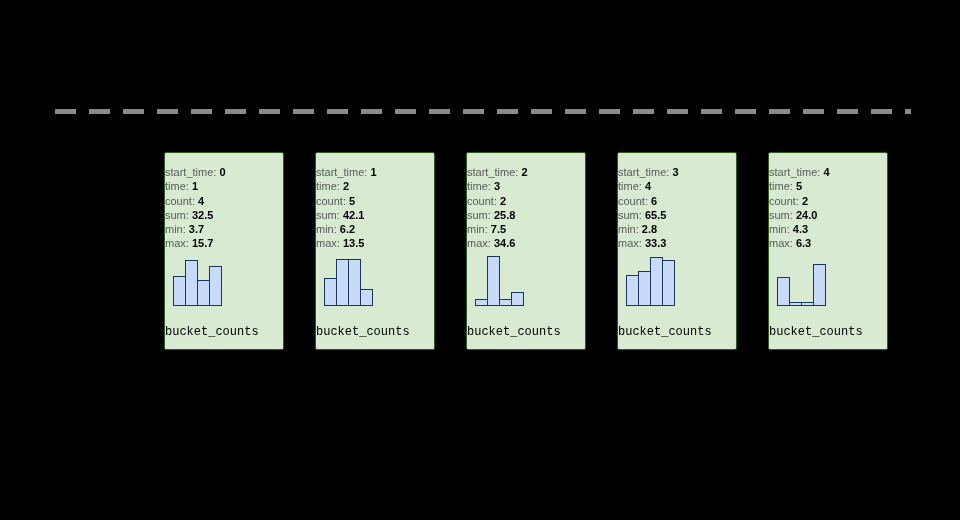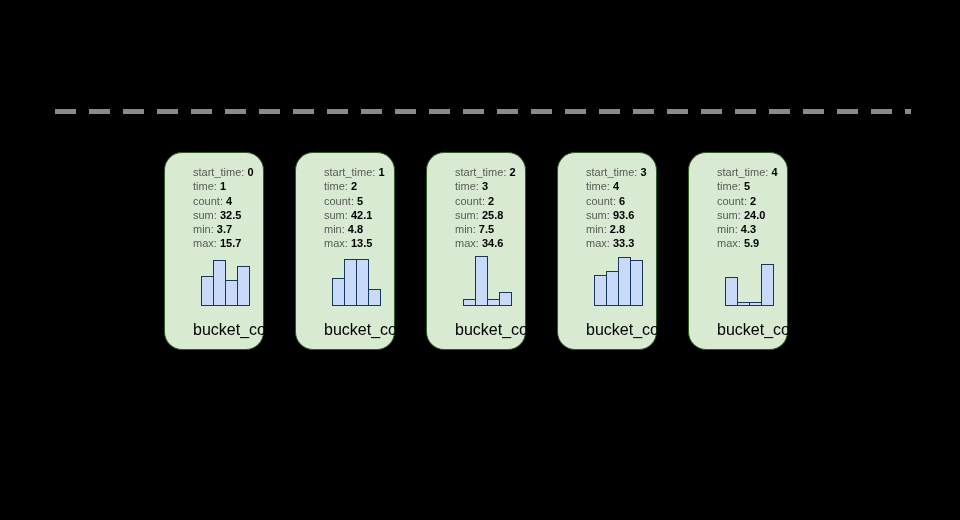--- a/index.html
+++ b/index.html
@@ -22,25 +22,25 @@
   }
   .dashed-line{
     position:absolute;left:55px;top:109px;width:856px;height:5px;
     background:repeating-linear-gradient(90deg, var(--dash) 0 21px, transparent 21px 34px);
   }
   .cards-row{
     position:absolute;left:164px;top:152px;
     display:flex;gap:31px;
   }
   .card{
-    width:100px;height:198px;
+    width:120px;height:198px;
     background:var(--card-fill);
     border:1px solid var(--card-border);
-    border-radius:18px;
-    padding:12px 8px 10px 28px;
+    border-radius:2px;
+    padding:12px 8px 10px 0;
     display:flex;flex-direction:column;
   }
   .field{
     font-size:11px;line-height:14.3px;
     color:var(--label);
     white-space:nowrap;
   }
   .field b{color:var(--value);font-weight:bold;}
   .chart{
     height:50px;margin-top:5px;
@@ -48,22 +48,23 @@
     padding-left:8px;
   }
   .bar{
     width:13px;
     background:var(--bar-fill);
     border:1px solid var(--bar-border);
     margin-right:-1px;
   }
   .caption{
     margin-top:auto;
-    font-size:16px;
+    font-size:12px;
     color:var(--value);
+    font-family:Liberation Mono, monospace;
   }
 </style>
 </head>
 <body>
 
 <div class="dashed-line"></div>
 <div class="cards-row">
     <div class="card">
       <div class="field"><span>start_time: </span><b>0</b></div>
       <div class="field"><span>time: </span><b>1</b></div>
@@ -77,21 +78,21 @@
         <div class="bar" style="height: 52%;"></div>
         <div class="bar" style="height: 80%;"></div>
       </div>
       <div class="caption">bucket_counts</div>
     </div>
     <div class="card">
       <div class="field"><span>start_time: </span><b>1</b></div>
       <div class="field"><span>time: </span><b>2</b></div>
       <div class="field"><span>count: </span><b>5</b></div>
       <div class="field"><span>sum: </span><b>42.1</b></div>
-      <div class="field"><span>min: </span><b>4.8</b></div>
+      <div class="field"><span>min: </span><b>6.2</b></div>
       <div class="field"><span>max: </span><b>13.5</b></div>
       <div class="chart">
         <div class="bar" style="height: 56%;"></div>
         <div class="bar" style="height: 94%;"></div>
         <div class="bar" style="height: 94%;"></div>
         <div class="bar" style="height: 34%;"></div>
       </div>
       <div class="caption">bucket_counts</div>
     </div>
     <div class="card">
@@ -106,38 +107,38 @@
         <div class="bar" style="height: 100%;"></div>
         <div class="bar" style="height: 14%;"></div>
         <div class="bar" style="height: 28%;"></div>
       </div>
       <div class="caption">bucket_counts</div>
     </div>
     <div class="card">
       <div class="field"><span>start_time: </span><b>3</b></div>
       <div class="field"><span>time: </span><b>4</b></div>
       <div class="field"><span>count: </span><b>6</b></div>
-      <div class="field"><span>sum: </span><b>93.6</b></div>
+      <div class="field"><span>sum: </span><b>65.5</b></div>
       <div class="field"><span>min: </span><b>2.8</b></div>
       <div class="field"><span>max: </span><b>33.3</b></div>
       <div class="chart">
         <div class="bar" style="height: 62%;"></div>
         <div class="bar" style="height: 70%;"></div>
         <div class="bar" style="height: 98%;"></div>
         <div class="bar" style="height: 92%;"></div>
       </div>
       <div class="caption">bucket_counts</div>
     </div>
     <div class="card">
       <div class="field"><span>start_time: </span><b>4</b></div>
       <div class="field"><span>time: </span><b>5</b></div>
       <div class="field"><span>count: </span><b>2</b></div>
       <div class="field"><span>sum: </span><b>24.0</b></div>
       <div class="field"><span>min: </span><b>4.3</b></div>
-      <div class="field"><span>max: </span><b>5.9</b></div>
+      <div class="field"><span>max: </span><b>6.3</b></div>
       <div class="chart">
         <div class="bar" style="height: 58%;"></div>
         <div class="bar" style="height: 8%;"></div>
         <div class="bar" style="height: 8%;"></div>
         <div class="bar" style="height: 84%;"></div>
       </div>
       <div class="caption">bucket_counts</div>
     </div>
   </div>
 

